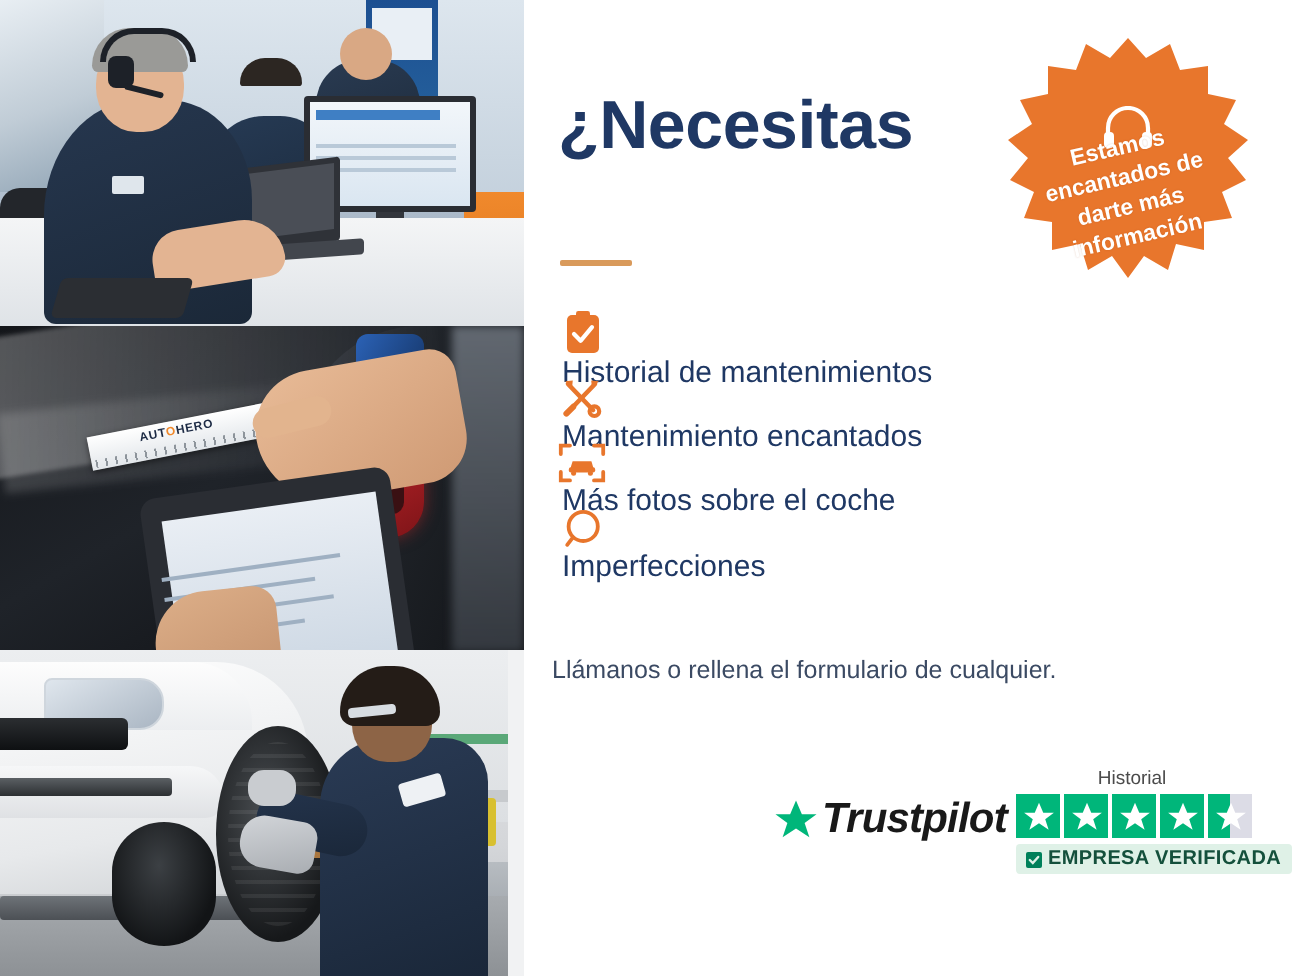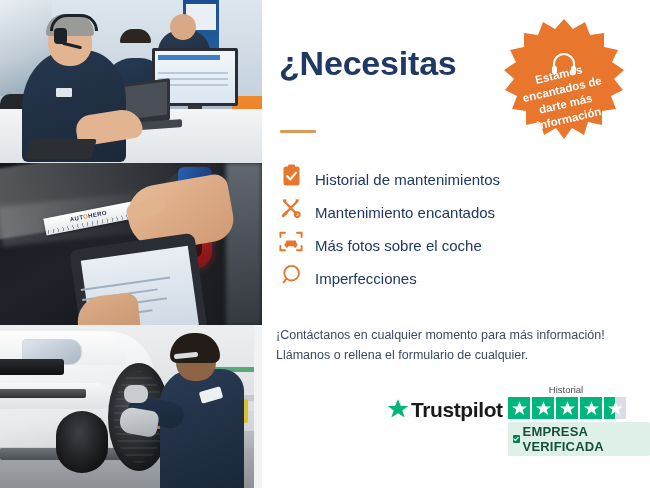--- a/index.html
+++ b/index.html
@@ -408,22 +408,23 @@
 
   
   .features {
     position: absolute;
     left: 12px;
     top: 155px;
     width: 360px;
   }
   .frow {
     display: flex;
-    align-items: flex-end;
+    align-items: flex-start;
     height: 33px;
+    flex-direction: column;
   }
   .ficon {
     width: 34px;
     min-width: 34px;
     height: 26px;
     display: flex;
     align-items: center;
     justify-content: center;
   }
   .flabel {
@@ -450,20 +451,22 @@
     left: 124px;
     top: 384px;
     width: 264px;
     height: 66px;
   }
   .tp-logo {
     position: absolute;
     left: 1px;
     top: 14px;
     display: flex;
+    align-items: center;
+    font-style: italic;
   }
   .tp-star-logo { width: 22px; height: 22px; }
   .tp-word {
     font-size: 21px;
     font-weight: bold;
     color: #191919;
     letter-spacing: -0.4px;
     margin-left: 2px;
   }
   .tp-rating {
@@ -499,21 +502,21 @@
     gap: 3px;
     background: #dff1e7;
     border-radius: 2px;
     padding: 2px 5px;
   }
   .tp-verified .vchk {
     width: 8px; height: 8px; background: #00805a; border-radius: 1px;
     display:flex; align-items:center; justify-content:center;
   }
   .tp-verified .vtxt {
-    font-size: 13px; font-weight: bold; color: #14503c; letter-spacing: .2px;
+    font-size: 10px; font-weight: bold; color: #14503c; letter-spacing: .2px;
   }
 </style>
 </head>
 <body>
 
 <div id="page">
 
   <div class="photo-strip">
 
     <div class="photo p1">
@@ -690,21 +693,20 @@
             <path d="M5.4 14.8 L2.6 18.4" fill="none" stroke="#e8762c" stroke-width="1.9" stroke-linecap="round"></path>
           </svg>
         </div>
         <div class="flabel">Imperfecciones</div>
       </div>
 
 
     </div>
 
     <div class="para">
-      <div>¡Contáctanos en cualquier momento para más información!</div>
       <div>Llámanos o rellena el formulario de cualquier.</div>
     </div>
 
     <div class="tp">
       <div class="tp-logo">
         <svg class="tp-star-logo" viewBox="0 0 24 24">
           <path d="M12 1.4 L15.2 8.8 L23.2 8.8 L16.7 13.6 L19.3 21.4 L12 16.6 L4.7 21.4 L7.3 13.6 L0.8 8.8 L8.8 8.8 Z" fill="#00b67a"></path>
         </svg>
         <span class="tp-word">Trustpilot</span>
       </div>

